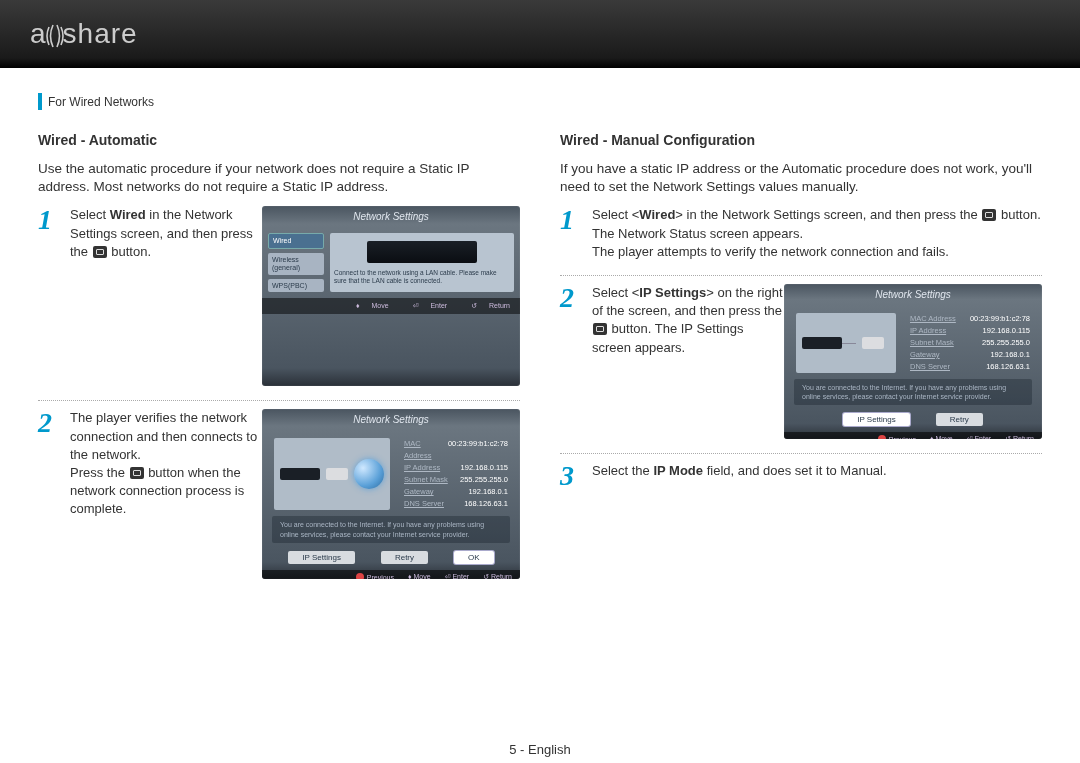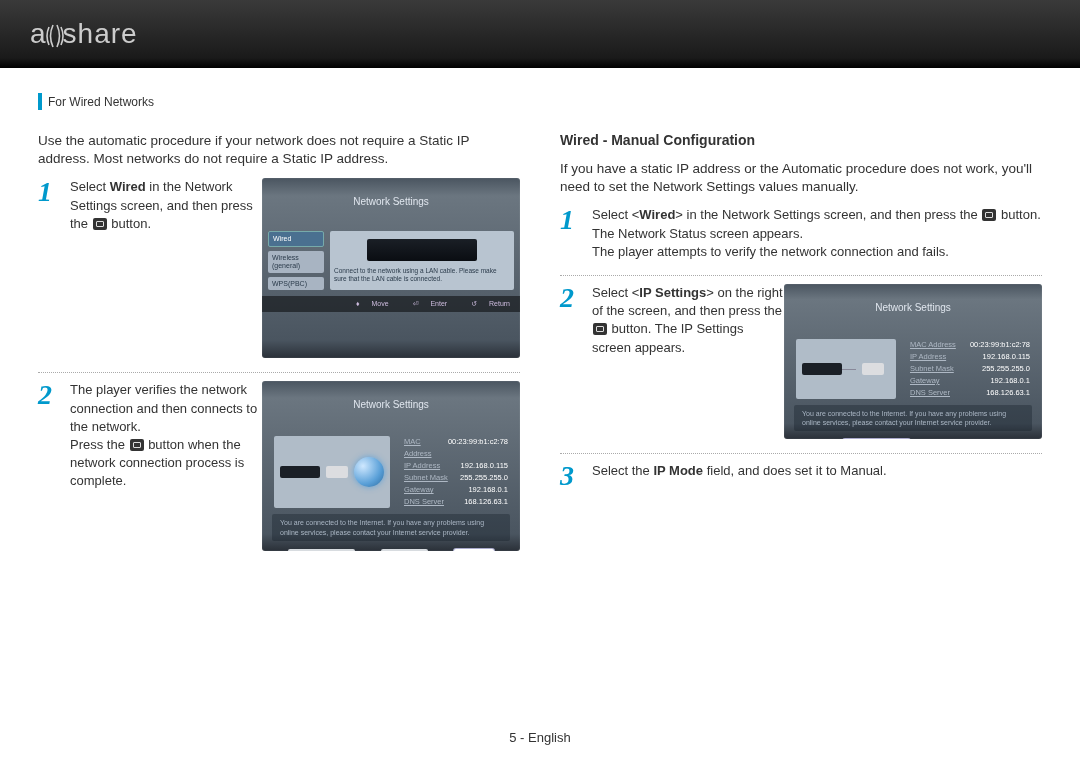--- a/index.html
+++ b/index.html
@@ -105,22 +105,23 @@
     color: #fff;
     overflow: hidden;
     box-shadow: inset 0 0 0 1px rgba(255,255,255,.05);
   }
   .osd.tall { height: 180px; }
   .osd.med { height: 170px; }
   .osd.short { height: 155px; }
   .osd-title {
     text-align: center;
     font-size: 10px;
-    padding: 18px 0;
+    padding: 5px 0;
     color: #e0e6ee;
+    font-style: italic;
   }
   .osd-sub {
     background: rgba(0,0,0,.35);
     padding: 3px 10px;
     font-size: 8px;
     color: #dde;
   }
   .osd-mid {
     display: flex;
     padding: 6px;
@@ -253,21 +254,21 @@
     vertical-align:-2px;
     position:relative;
     margin:0 1px;
   }
   .enter-icon::after{
     content:'';position:absolute;left:3px;top:3px;right:3px;bottom:3px;
     border:1px solid #ddd;border-radius:1px;
   }
   .page-foot {
     position: absolute;
-    bottom: 18px;
+    bottom: 6px;
     left: 0; right: 0;
     text-align: center;
     font-size: 13px;
     color: #333;
   }
   strong { font-weight: bold; }
 </style>
 </head>
 <body>
 
@@ -281,20 +282,21 @@
         </svg></span>share
   </div>
 </div>
 
 <div class="page">
   <div class="section-title">For Wired Networks</div>
 
   <div class="columns">
 
     <div class="col">
+      <div class="subhead">Wired - Automatic</div>
       <div class="intro">Use the automatic procedure if your network does not require a Static IP address. Most networks do not require a Static IP address.</div>
 
       <div class="step">
         <div class="step-num">1</div>
         <div class="step-col">
           <div class="step-body step-text">
             <span>Select </span><strong>Wired</strong><span> in the Network Settings screen, and then press the </span><span class="enter-icon"></span><span> button.</span>
           </div>
 
           <div class="osd tall">

